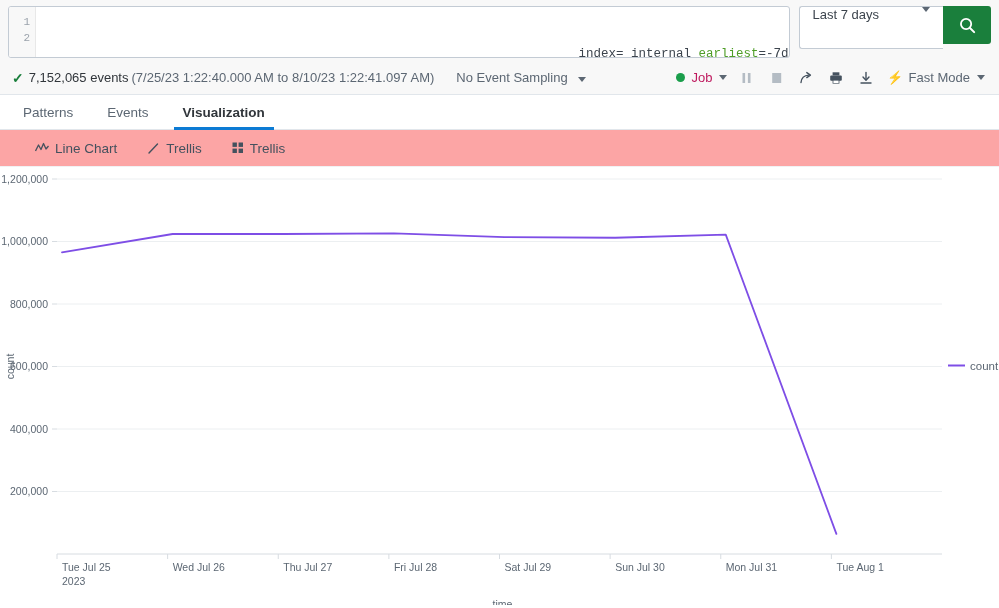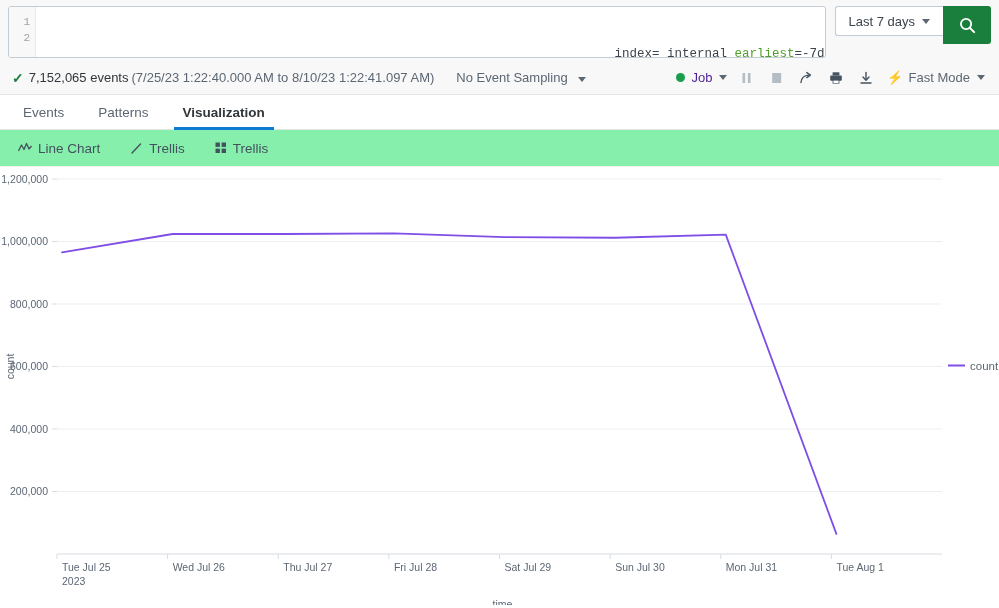--- a/index.html
+++ b/index.html
@@ -52,33 +52,34 @@
     line-height: 16px;
     color: #3c444d;
     white-space: pre;
     text-align: right;
   }
   .tok-plain   { color: #3c444d; }
   .tok-green   { color: #4f9e28; }
 
   .time-picker {
     flex: 0 0 auto;
-    height: 30px;
+    height: 43px;
     background: #ffffff;
     border: 1px solid #c3cbd4;
     border-right: none;
     border-radius: 3px 0 0 3px;
     margin-left: 9px;
     padding: 0 13px;
     display: flex;
-    align-items: center;
+    align-items: flex-start;
     font-size: 13px;
     color: #3c444d;
     cursor: pointer;
     white-space: nowrap;
+    gap: 36px;
   }
   .caret {
     display: inline-block;
     margin-left: 7px;
     width: 0; height: 0;
     border-left: 4px solid transparent;
     border-right: 4px solid transparent;
     border-top: 5px solid #5c6773;
   }
   .search-go {
@@ -107,21 +108,21 @@
   .evt-count { color: #31363b; font-weight: normal; }
   .evt-range { color: #5c6773; margin-left: 3px; }
   .sampling { margin-left: 22px; color: #5c6773; cursor: pointer; white-space: nowrap; }
   .sb-spacer { flex: 1 1 auto; }
   .sb-right { display: flex; align-items: center; gap: 0; }
   .job-dot {
     width: 9px; height: 9px; border-radius: 50%;
     background: #1a9e4b; margin-right: 6px;
     display: inline-block;
   }
-  .job-btn { display: flex; align-items: center; cursor: pointer; color: #4c1d95; padding: 0 4px; }
+  .job-btn { display: flex; align-items: center; cursor: pointer; color: #be185d; padding: 0 4px; }
   .sb-icon {
     width: 30px; height: 26px;
     display: flex; align-items: center; justify-content: center;
     cursor: pointer; color: #9aa2ab;
   }
   .sb-icon.dark { color: #44515e; }
   .mode-btn {
     display: flex; align-items: center; cursor: pointer;
     color: #5c6773; margin-left: 6px; white-space: nowrap;
   }
@@ -151,22 +152,22 @@
     left: 8px; right: 8px; bottom: -1px;
     height: 3px;
     background: #0c7bd4;
   }
 
   
   .viz-toolbar {
     height: 37px;
     display: flex;
     align-items: center;
-    padding-left: 18px;
-    background: #86efac;
+    padding-left: 35px;
+    background: #fca5a5;
     border-bottom: 1px solid #f0f2f4;
   }
   .viz-btn {
     display: flex; align-items: center;
     font-size: 13.5px;
     color: #44515e;
     margin-right: 30px;
     cursor: pointer;
   }
   .viz-btn .gi { margin-right: 6px; display: inline-flex; align-items: center; }
@@ -282,24 +283,24 @@
     <span class="mode-btn">
       <span class="bolt">⚡</span>
       <span>Fast Mode</span>
       <span class="caret"></span>
     </span>
   </span>
 </div>
 
 <div class="tabs" id="tabs-host">
     <div class="tab">
+      <span>Patterns</span>
+    </div>
+    <div class="tab">
       <span>Events</span>
-    </div>
-    <div class="tab">
-      <span>Patterns</span>
     </div>
     <div class="tab active">
       <span>Visualization</span>
     </div>
   </div>
 
 <div class="viz-toolbar">
   <div class="viz-btn">
     <span class="gi">
       <svg width="14" height="12" viewBox="0 0 14 12">

